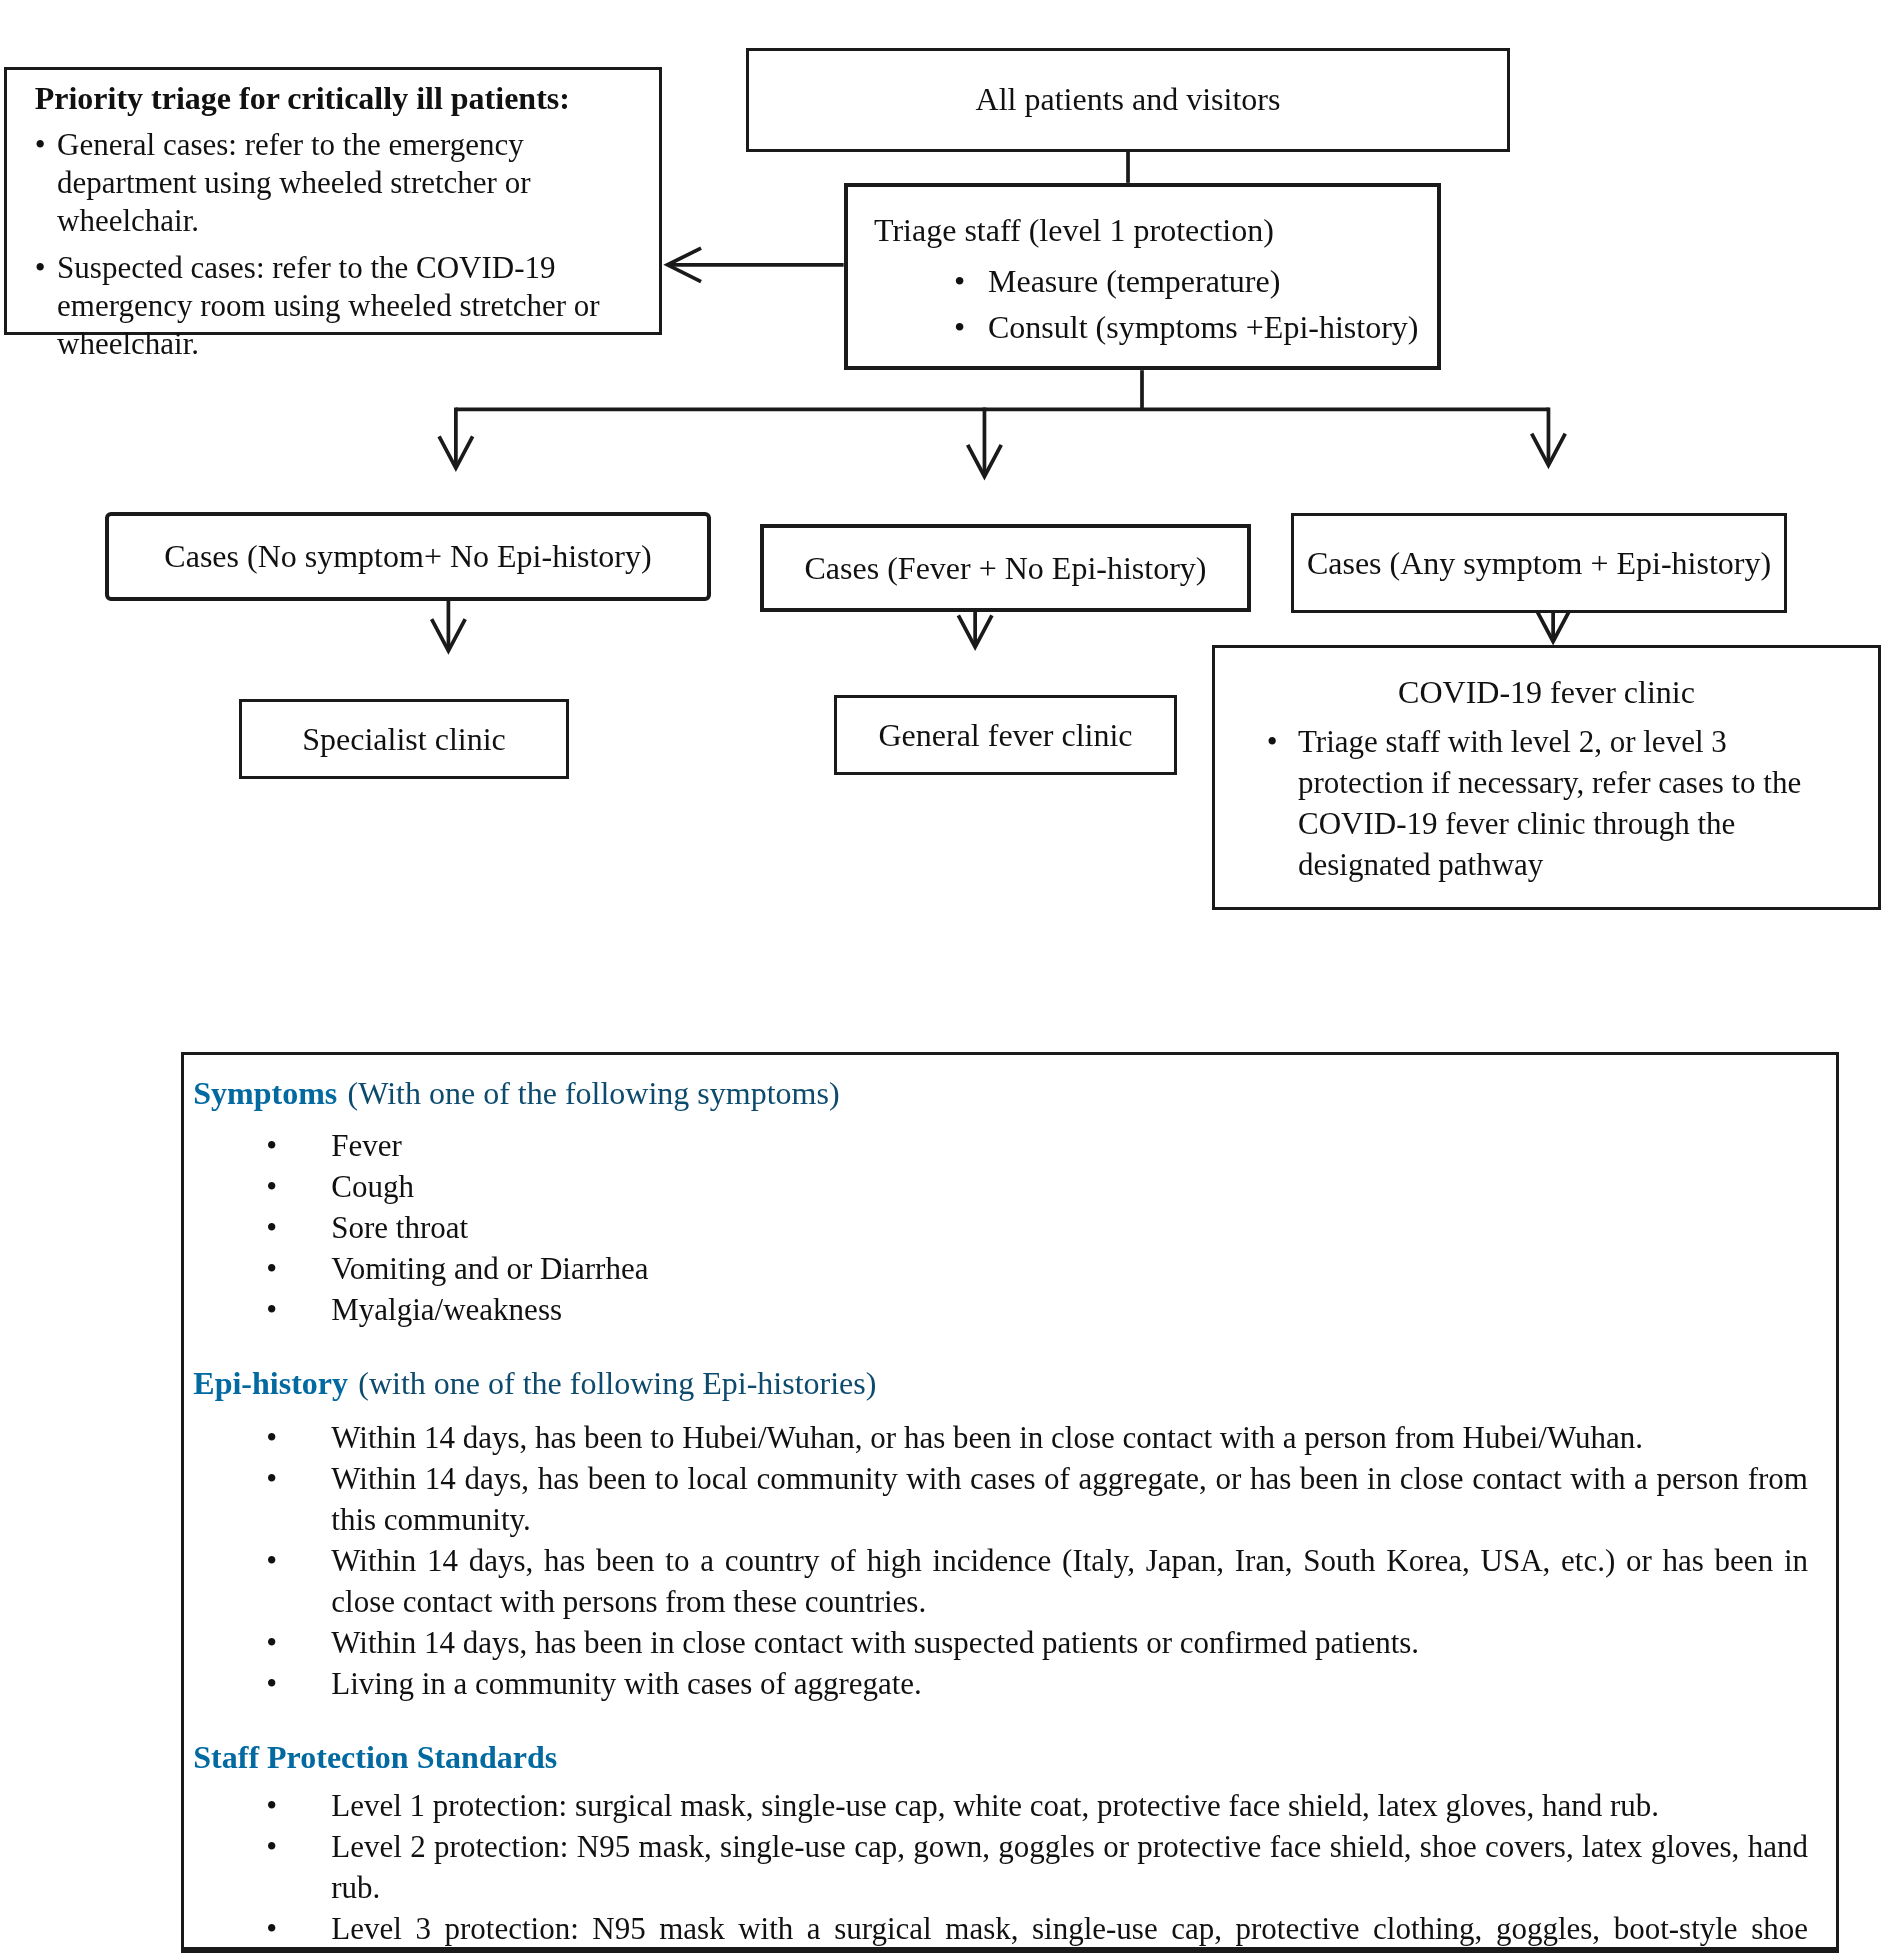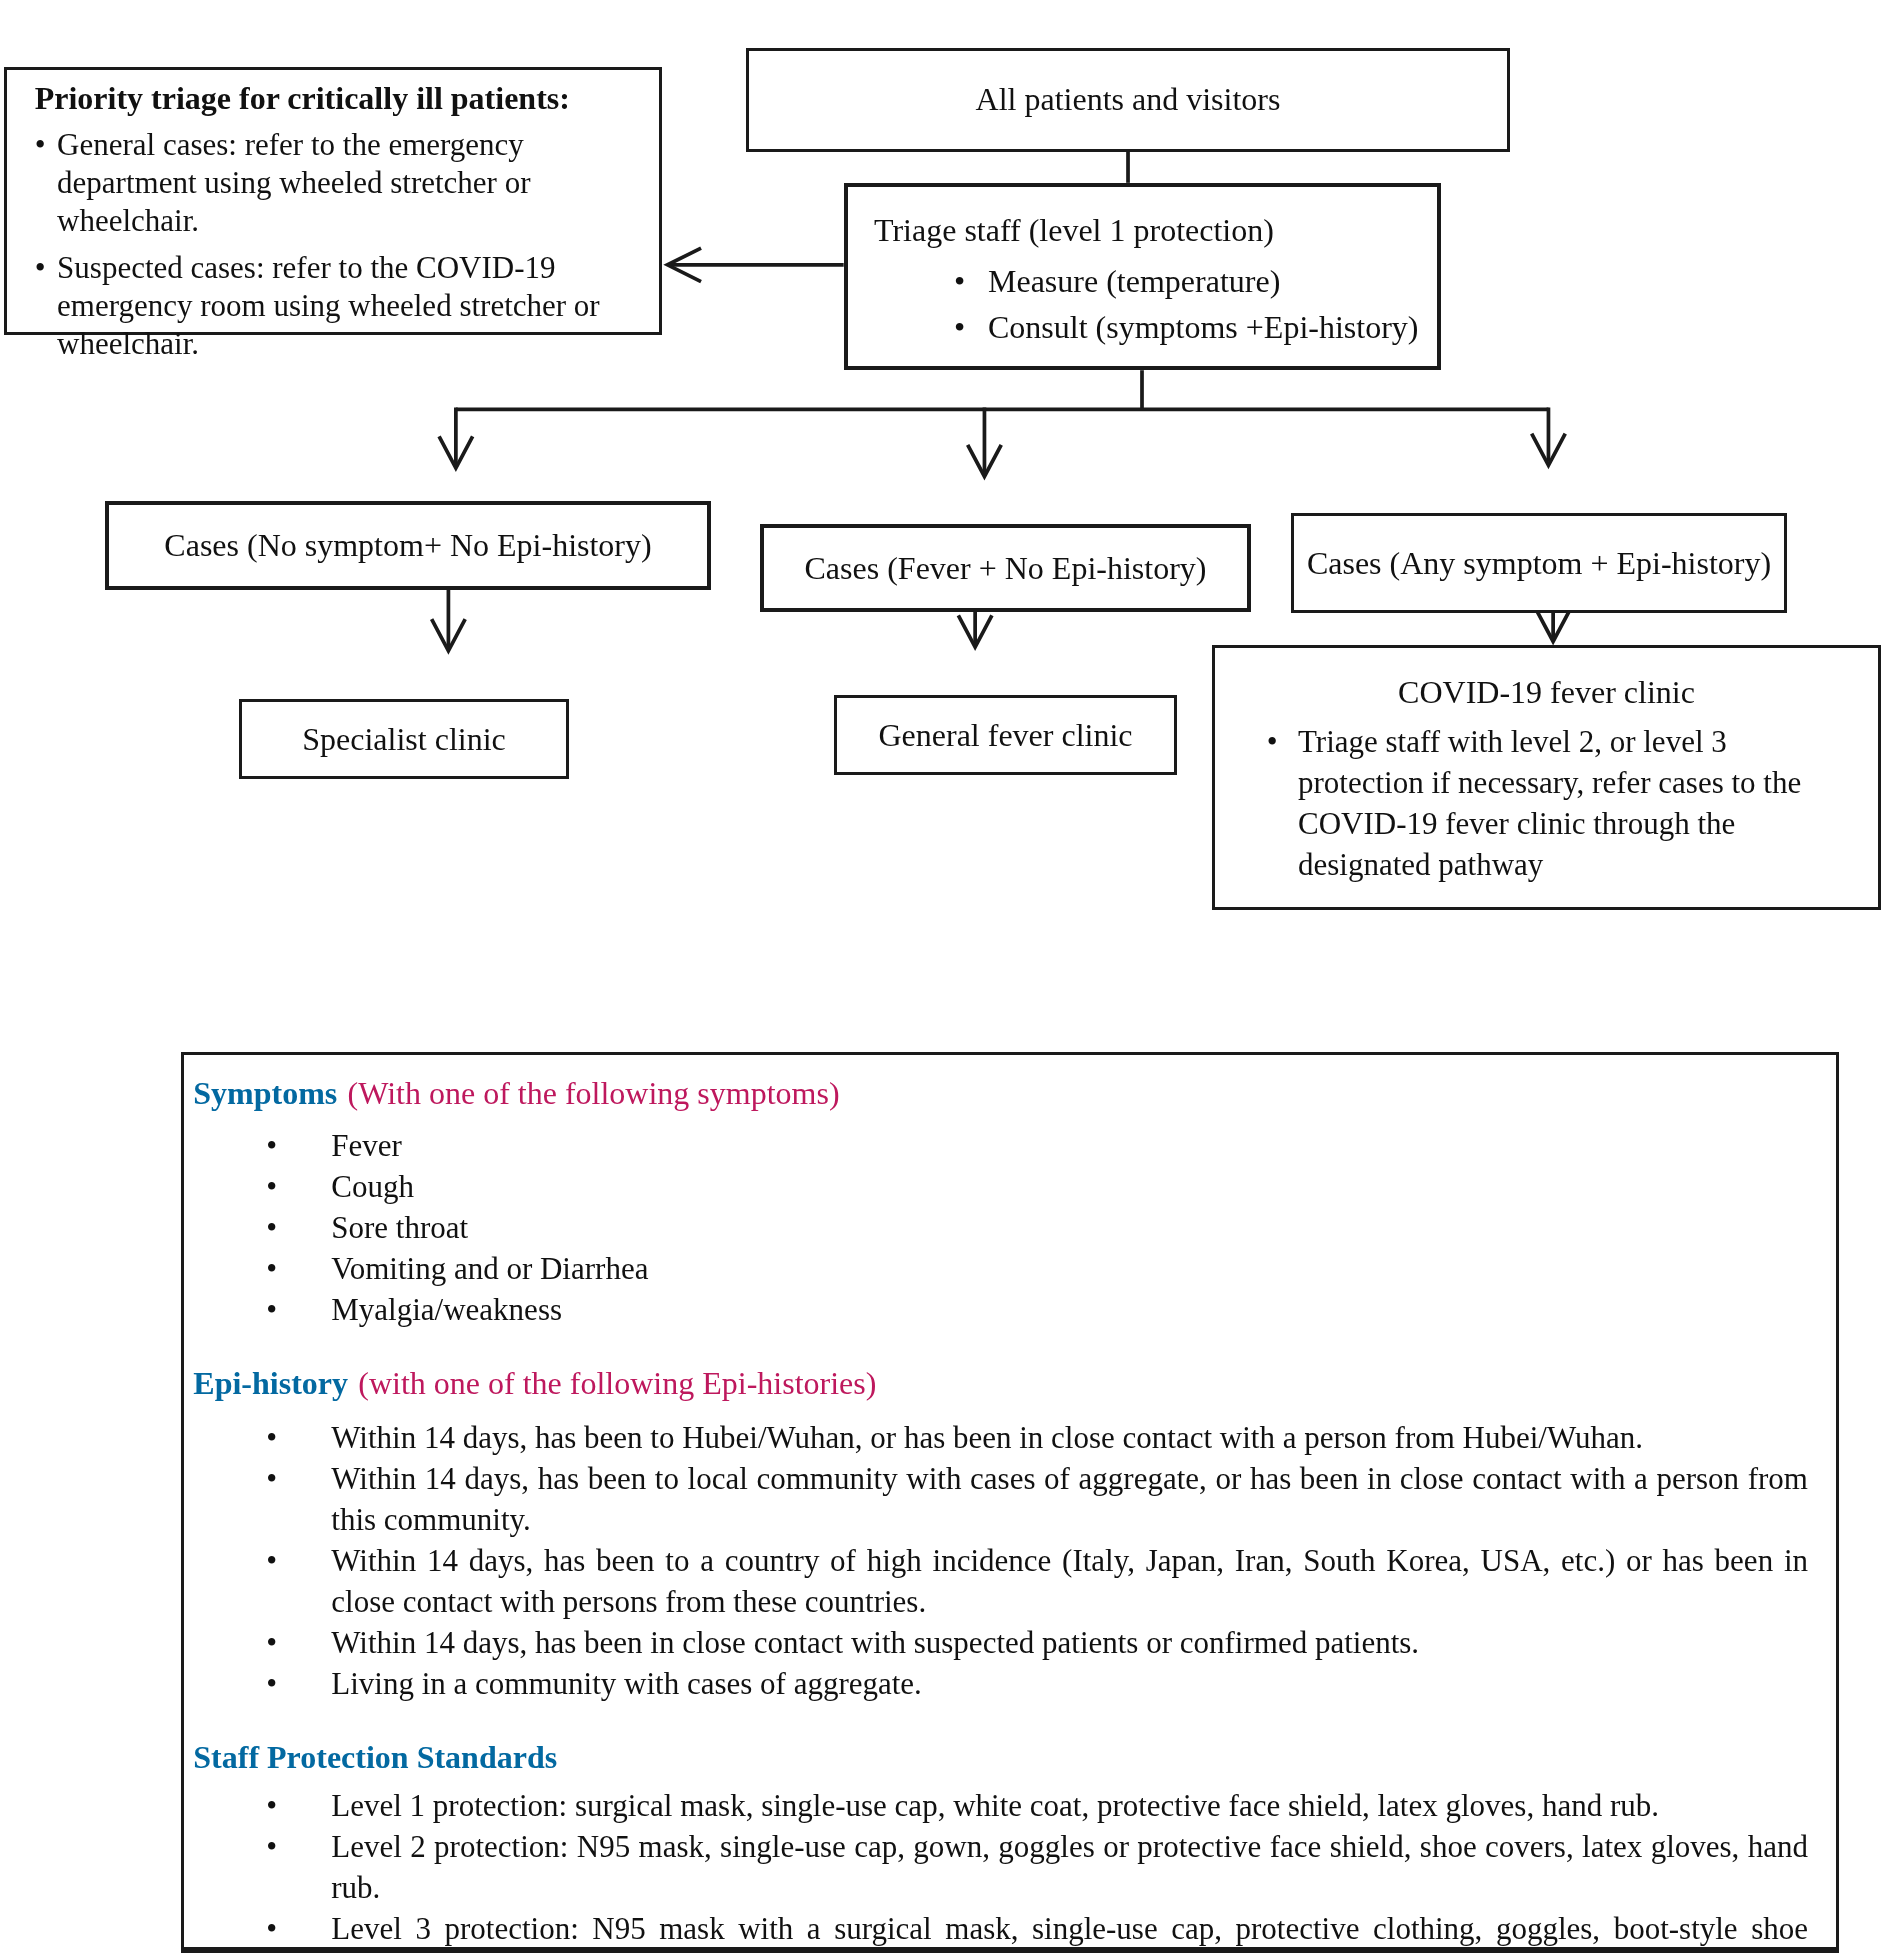--- a/index.html
+++ b/index.html
@@ -27,38 +27,38 @@
   .priority-box .mk { position:absolute; left:-22.4px; }
 
   
   .triage-box { left:844px; top:183px; width:597px; height:187px; border-width:4.7px; padding:22.4px 9.3px 0 26px; }
   .t-title { font-size:32px; line-height:43px; }
   .triage-box ul { list-style:none; margin:5.6px 0 0 0; padding:0 0 0 114px; }
   .triage-box li { position:relative; font-size:32px; line-height:46px; }
   .triage-box .mk { position:absolute; left:-34px; }
 
   
-  .case-l { left:105px;  top:457px; width:606px; height:89px; border-width:4.7px; }
+  .case-l { left:105px;  top:468px; width:606px; height:89px; border-width:4.7px;border-radius:6px; }
   .case-m { left:760px;  top:480px; width:491px; height:88px; border-width:4.7px; }
   .case-r { left:1291px; top:469px; width:496px; height:100px; }
 
   
   .spec-box { left:239px; top:655px; width:330px; height:80px; }
   .gen-box  { left:834px; top:651px; width:343px; height:80px; }
   .covid-box { left:1212px; top:645px; width:669px; height:265px; padding:24px 0 0 0; }
   .c-title { text-align:center; font-size:32px; line-height:41px; }
   .c-note { position:relative; margin:7.5px 54px 0 48px; padding-left:35px; font-size:31px; line-height:41px; }
   .c-note .mk { position:absolute; left:3.7px; }
 
   
   .bottom-box { left:181px; top:1052px; width:1658px; height:901px;
                 border-bottom-width:6.5px; padding:13px 28px 0 9.3px; overflow:hidden; }
   .sec-head { font-size:32px; line-height:42px; }
   .sec-head .accent { font-weight:bold; color:#0369a1; }
-  .sec-head .qual { margin-left:10.3px; color:#be185d; font-weight:normal; }
+  .sec-head .qual { margin-left:10.3px; color:#0c4a6e; font-weight:normal; }
   .legend-list { list-style:none; margin:0; padding:0 0 0 138px; }
   .legend-list li { position:relative; font-size:31px; line-height:41px; }
   .legend-list li .mk { position:absolute; left:-65px; }
   .just li { text-align:justify; }
   .mt4  { margin-top:3.7px; }
   .mt12 { margin-top:11.2px; }
   .mt14 { margin-top:13px; }
   .mt34 { margin-top:32px; }
   .mt8  { margin-top:7.5px; }
 </style>

